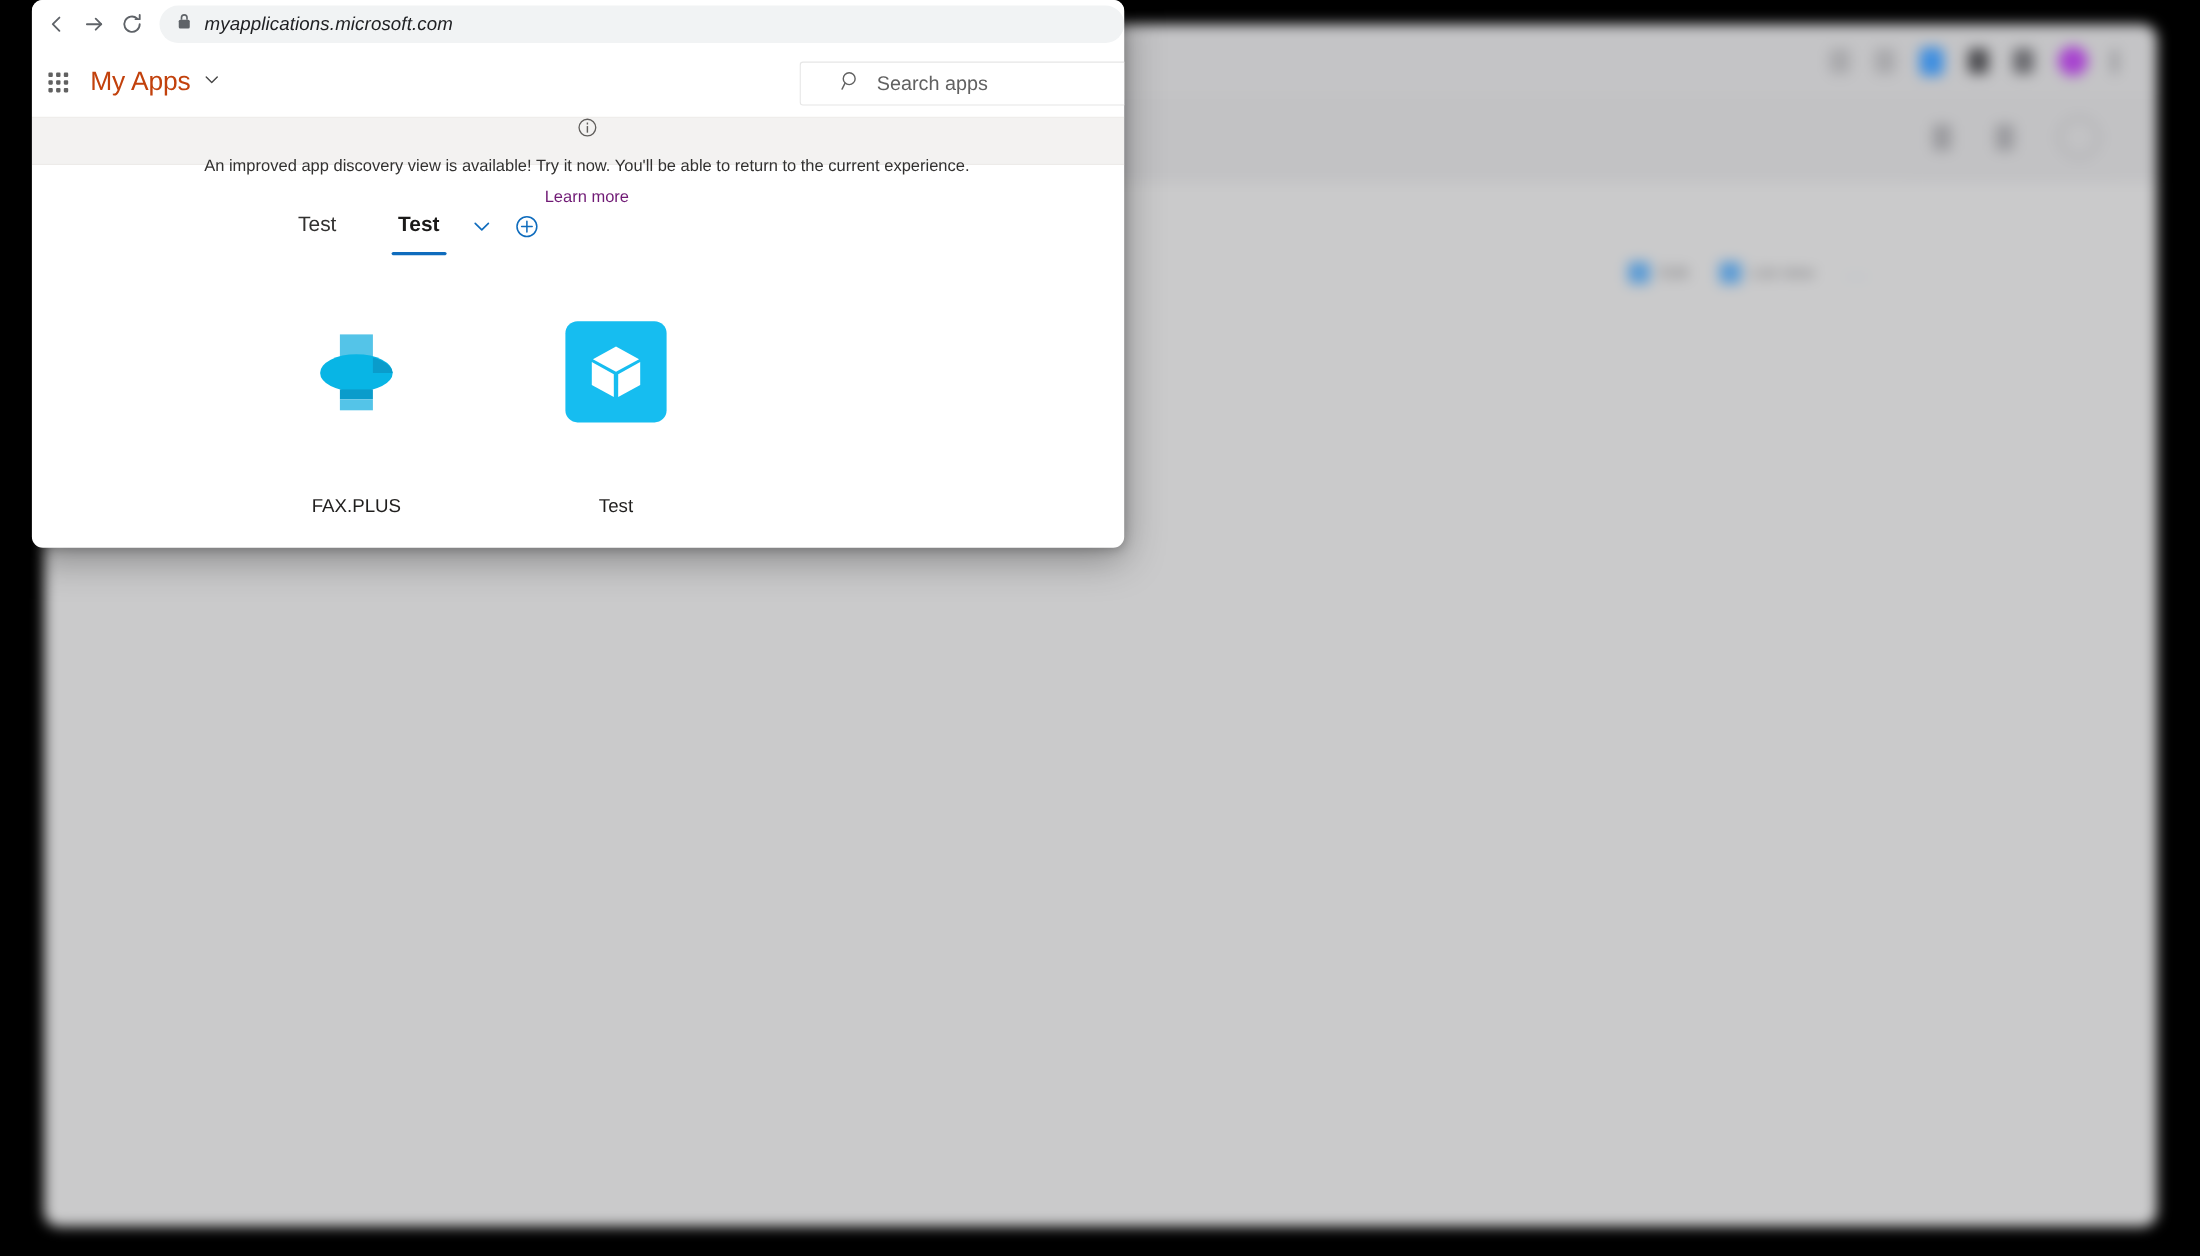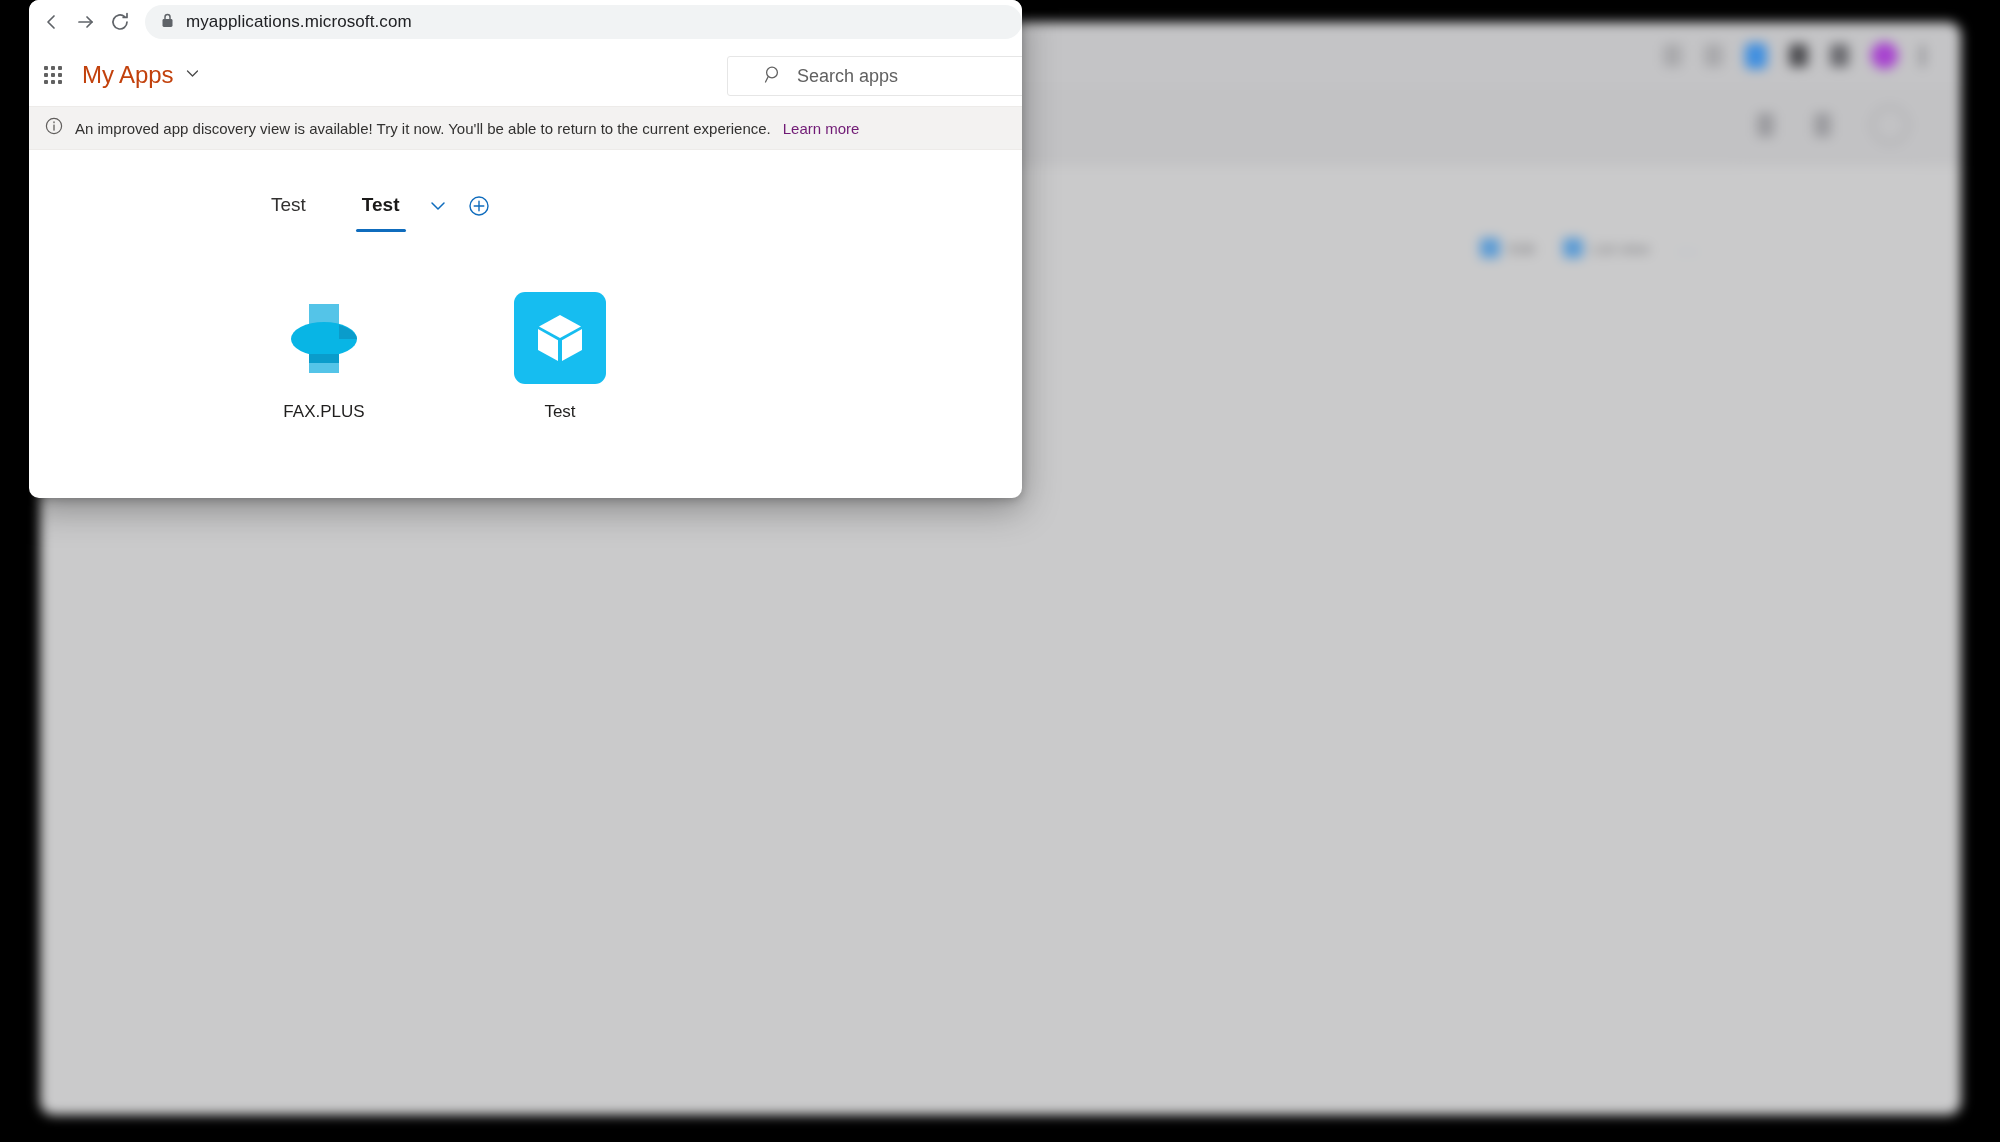--- a/index.html
+++ b/index.html
@@ -141,20 +141,21 @@
   .omnibox {
     margin-left: 8px;
     flex: 1;
     height: 34px;
     background: #f1f3f4;
     border-radius: 17px;
     display: flex;
     align-items: center;
     padding: 0 16px;
     gap: 12px;
+    font-style: italic;
   }
   .omnibox .url {
     font-size: 17px;
     color: #202124;
     letter-spacing: 0.1px;
     white-space: nowrap;
   }
 
   
   .pop-header {
@@ -208,20 +209,21 @@
   
   .infobar {
     height: 44px;
     background: #f3f2f1;
     display: flex;
     align-items: center;
     padding-left: 16px;
     gap: 12px;
     border-top: 1px solid #edebe9;
     border-bottom: 1px solid #edebe9;
+    flex-direction: column;
   }
   .infobar .txt { font-size: 15px; color: #323130; }
   .infobar .lnk { font-size: 15px; color: #701a75; }
 
   
   .tabstrip {
     margin-top: 42px;
     padding-left: 236px;
     display: flex;
     align-items: flex-start;
@@ -264,20 +266,21 @@
   }
   .app-icon {
     width: 92px; height: 92px;
     display: flex; align-items: center; justify-content: center;
   }
   .app-label {
     font-size: 17px;
     color: #201f1e;
     text-align: center;
     white-space: nowrap;
+    margin-top: 48px;
   }
   .tile-test-bg {
     width: 92px; height: 92px;
     background: #16bdf0;
     border-radius: 11px;
     display: flex; align-items: center; justify-content: center;
   }
 </style>
 </head>
 <body>

